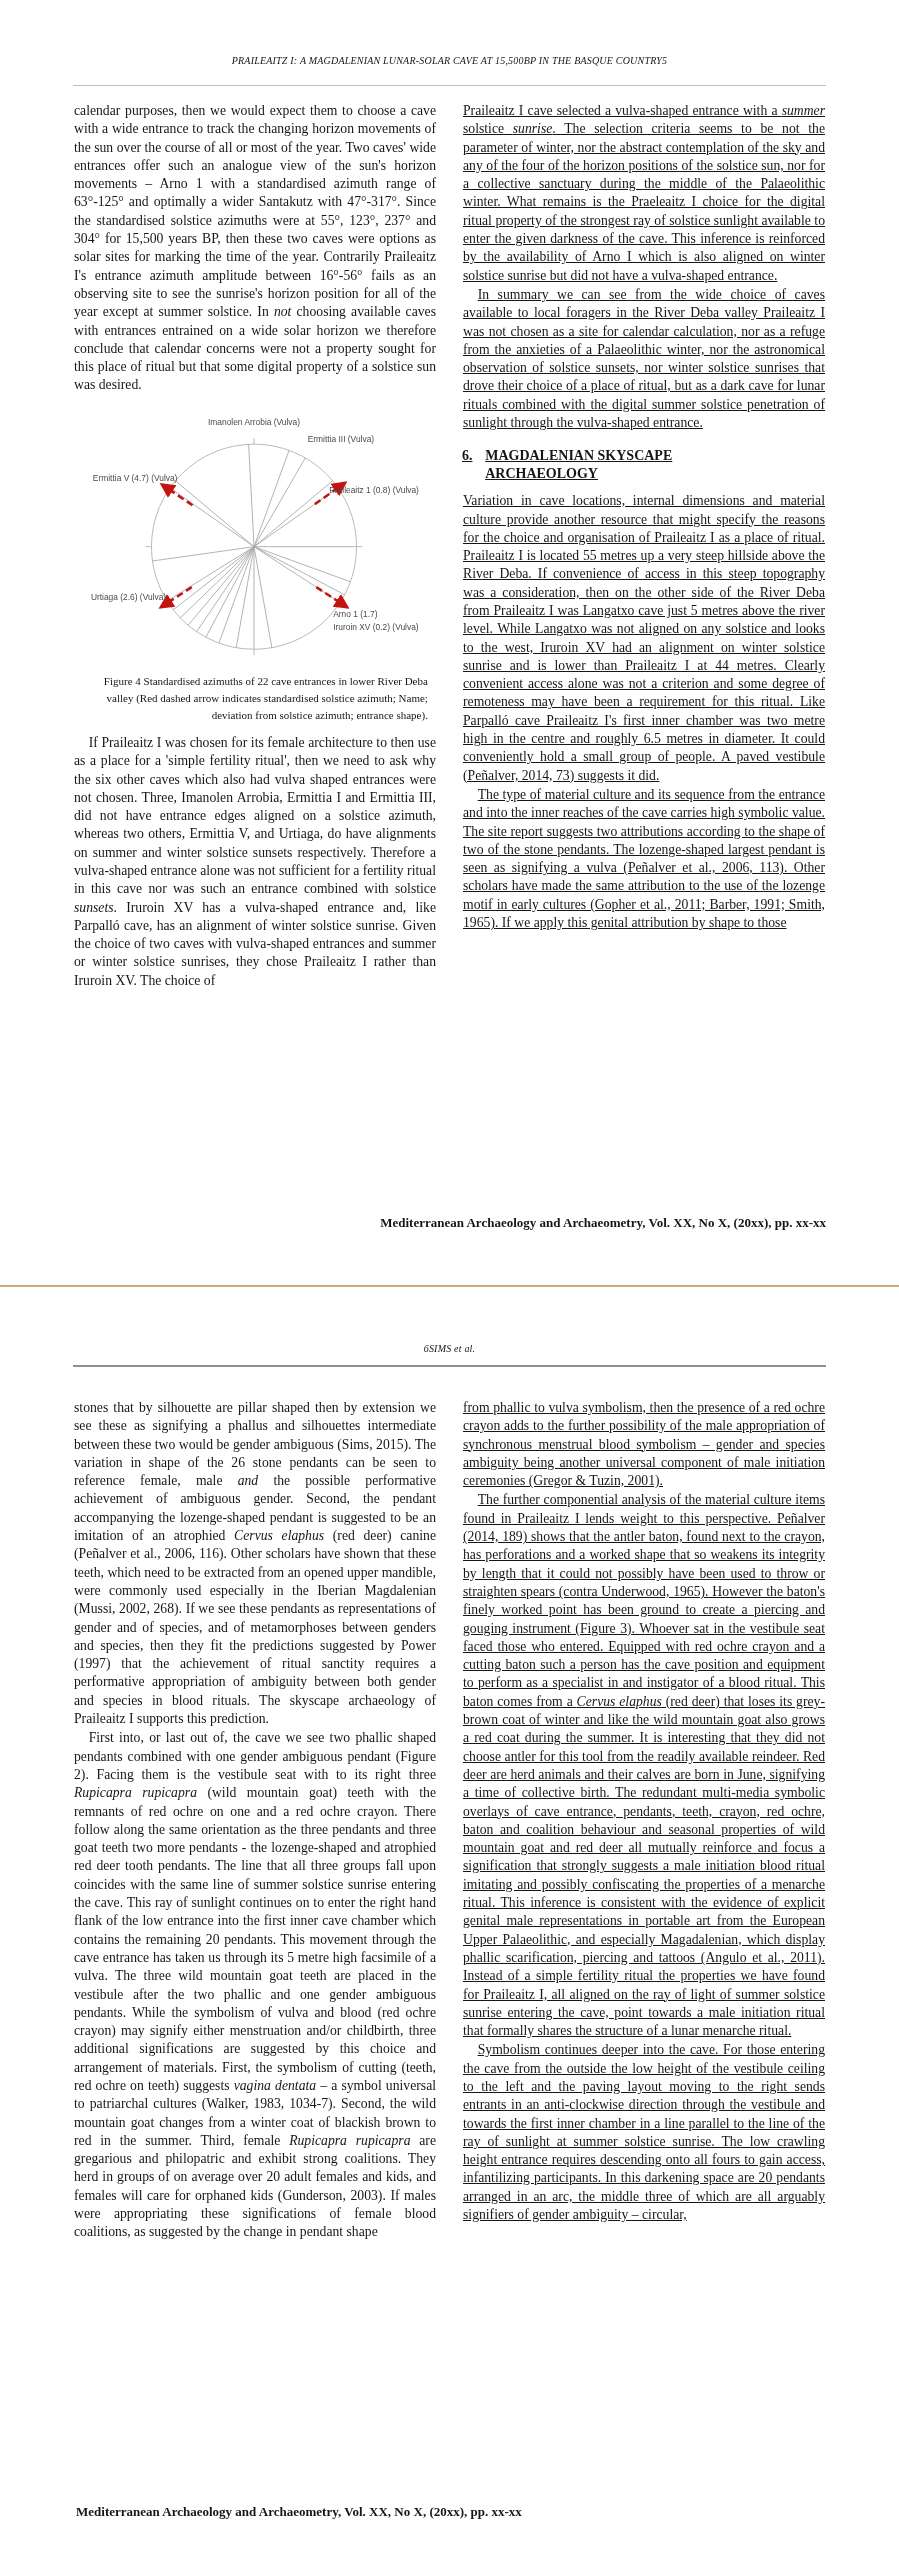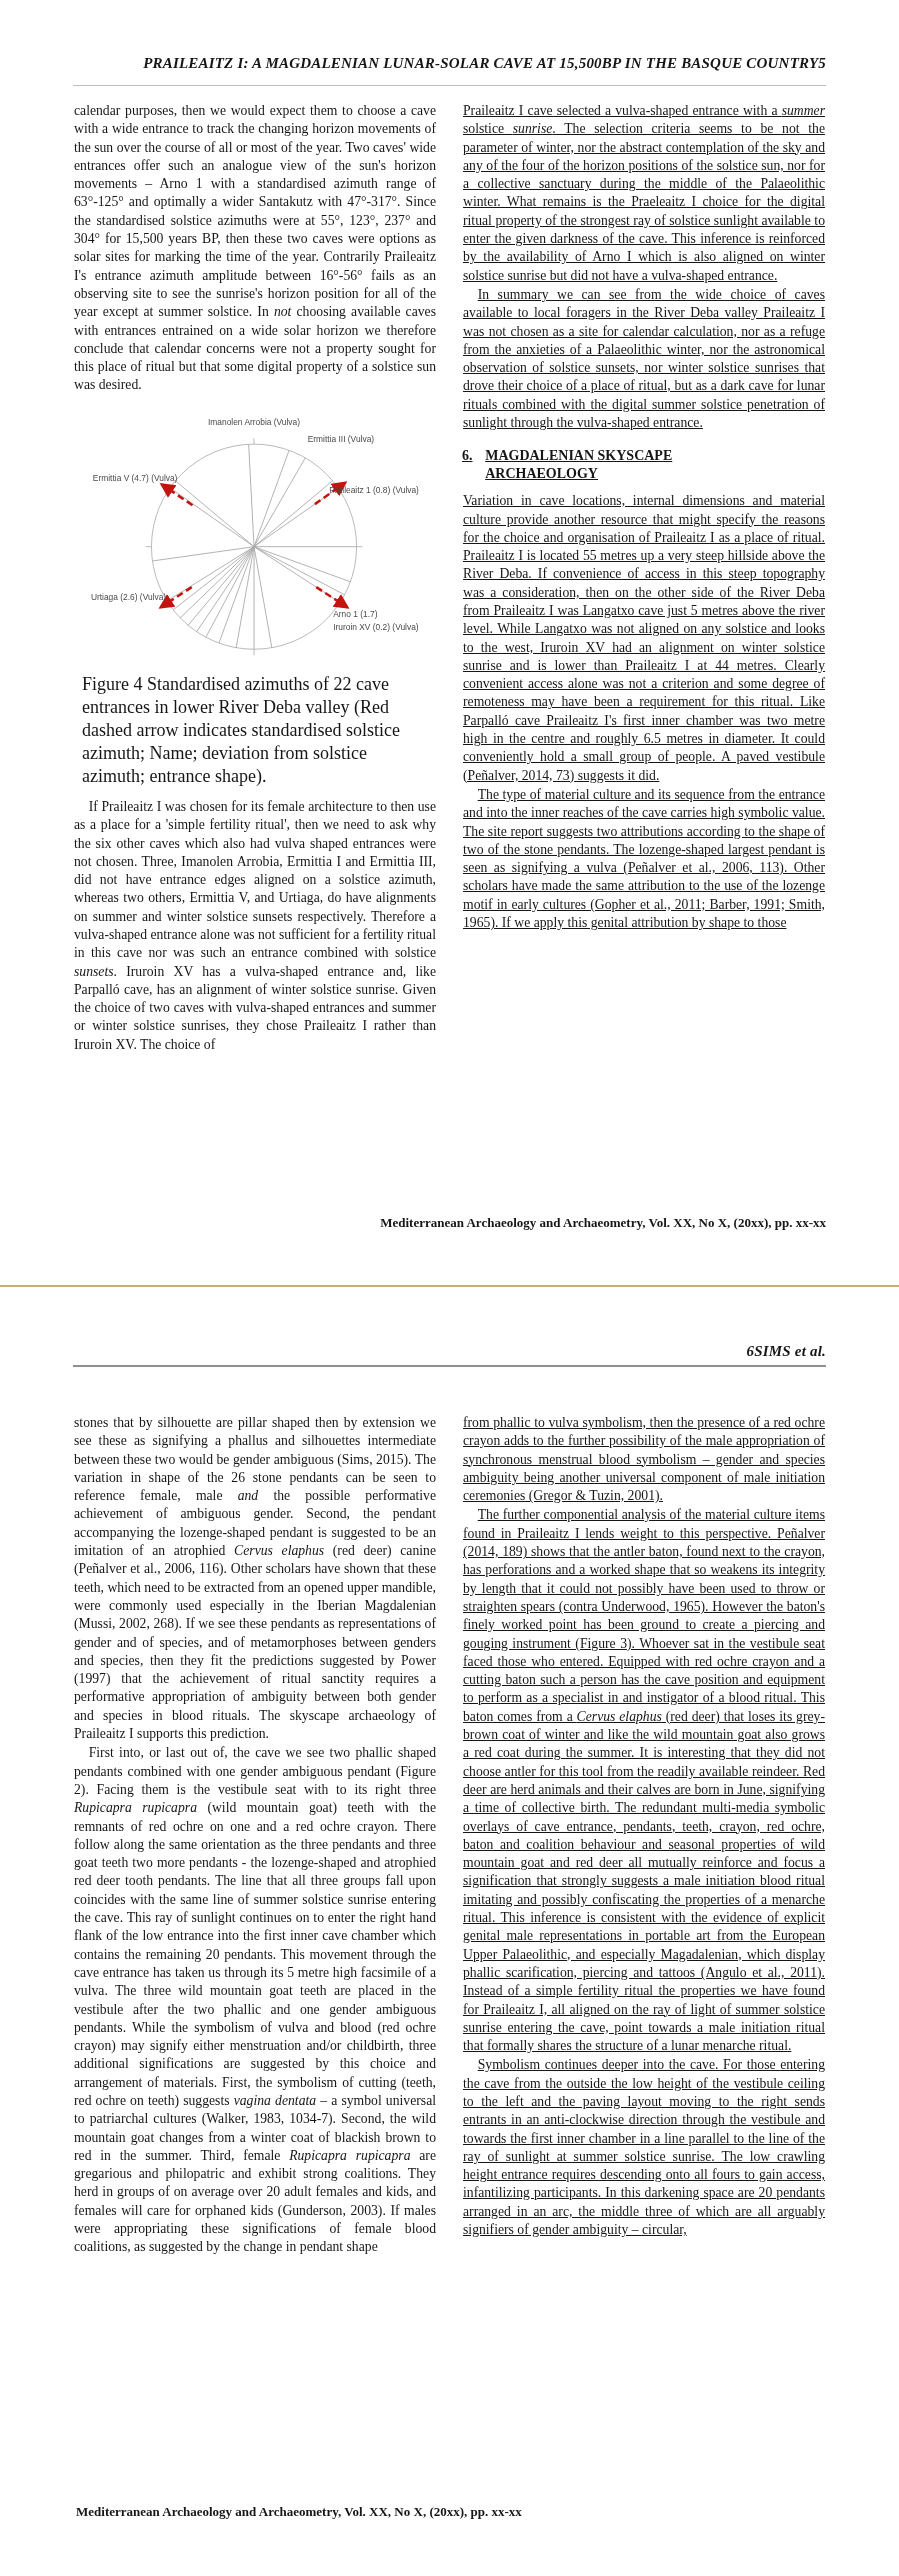--- a/index.html
+++ b/index.html
@@ -2,38 +2,38 @@
 <html><head>
 <meta charset="utf-8">
 <style>
   html,body{margin:0;padding:0;background:#ffffff;}
   .screenshot{position:relative;width:899px;height:2576px;background:#ffffff;overflow:hidden;
               font-family:"Liberation Serif","DejaVu Serif",serif;color:#161616;}
   .page{position:absolute;left:0;width:899px;background:#ffffff;}
   #page1{top:0;height:1286px;}
   #page2{top:1288px;height:1288px;}
   .running-head{position:absolute;top:55px;left:73px;width:753px;display:flex;
-                justify-content:flex-end;font-style:italic;font-size:15px;
-                letter-spacing:0.2px;white-space:nowrap;font-weight:bold;}
+                justify-content:center;font-style:italic;font-size:10px;
+                letter-spacing:0.2px;white-space:nowrap;}
   .head-rule-light{position:absolute;top:85px;left:73px;width:753px;border-top:1px solid #bdbdbd;}
   .head-rule-dark{position:absolute;top:77px;left:73px;width:753px;border-top:2.9px solid #8f8f8f;}
   .col{position:absolute;width:364px;text-align:justify;font-size:13.7px;line-height:18.3px;
        text-justify:inter-word;}
   #p1-left,#p2-left{left:73px;}
   #p1-right,#p2-right{left:462px;text-decoration:underline;}
   #p1-left,#p1-right{top:101px;}
-  #p2-left,#p2-right{top:125px;}
+  #p2-left,#p2-right{top:110px;}
   .col p{margin:1px;}
   p.body-para{text-indent:0;}
   p.body-para.indent{text-indent:14.7px;}
   p.heading{display:flex;gap:12.7px;font-weight:bold;font-size:14px;line-height:1.3;
             text-align:left;margin:14.7px 0 8.8px 0;}
   p.heading .hnum{flex:0 0 auto;}
   p.heading .htext{max-width:242px;}
-  p.caption{text-align:left;font-size:18px;line-height:23px;margin:12.7px auto 9.8px auto;
+  p.caption{text-align:right;font-size:11px;line-height:17px;margin:12.7px auto 9.8px auto;
             width:95%;text-indent:0;}
   svg.figure{display:block;margin:13.7px auto 0 auto;}
   .page-footer{position:absolute;font-size:13px;white-space:nowrap;font-weight:bold;}
   #footer1{top:1215px;right:73px;text-align:right;}
   #footer2{top:1216px;left:76px;text-align:left;}
   .page-sep{position:absolute;top:1285px;left:0;width:899px;border-top:2px solid #c9ad72;}
 </style>
 </head>
 <body>
 

